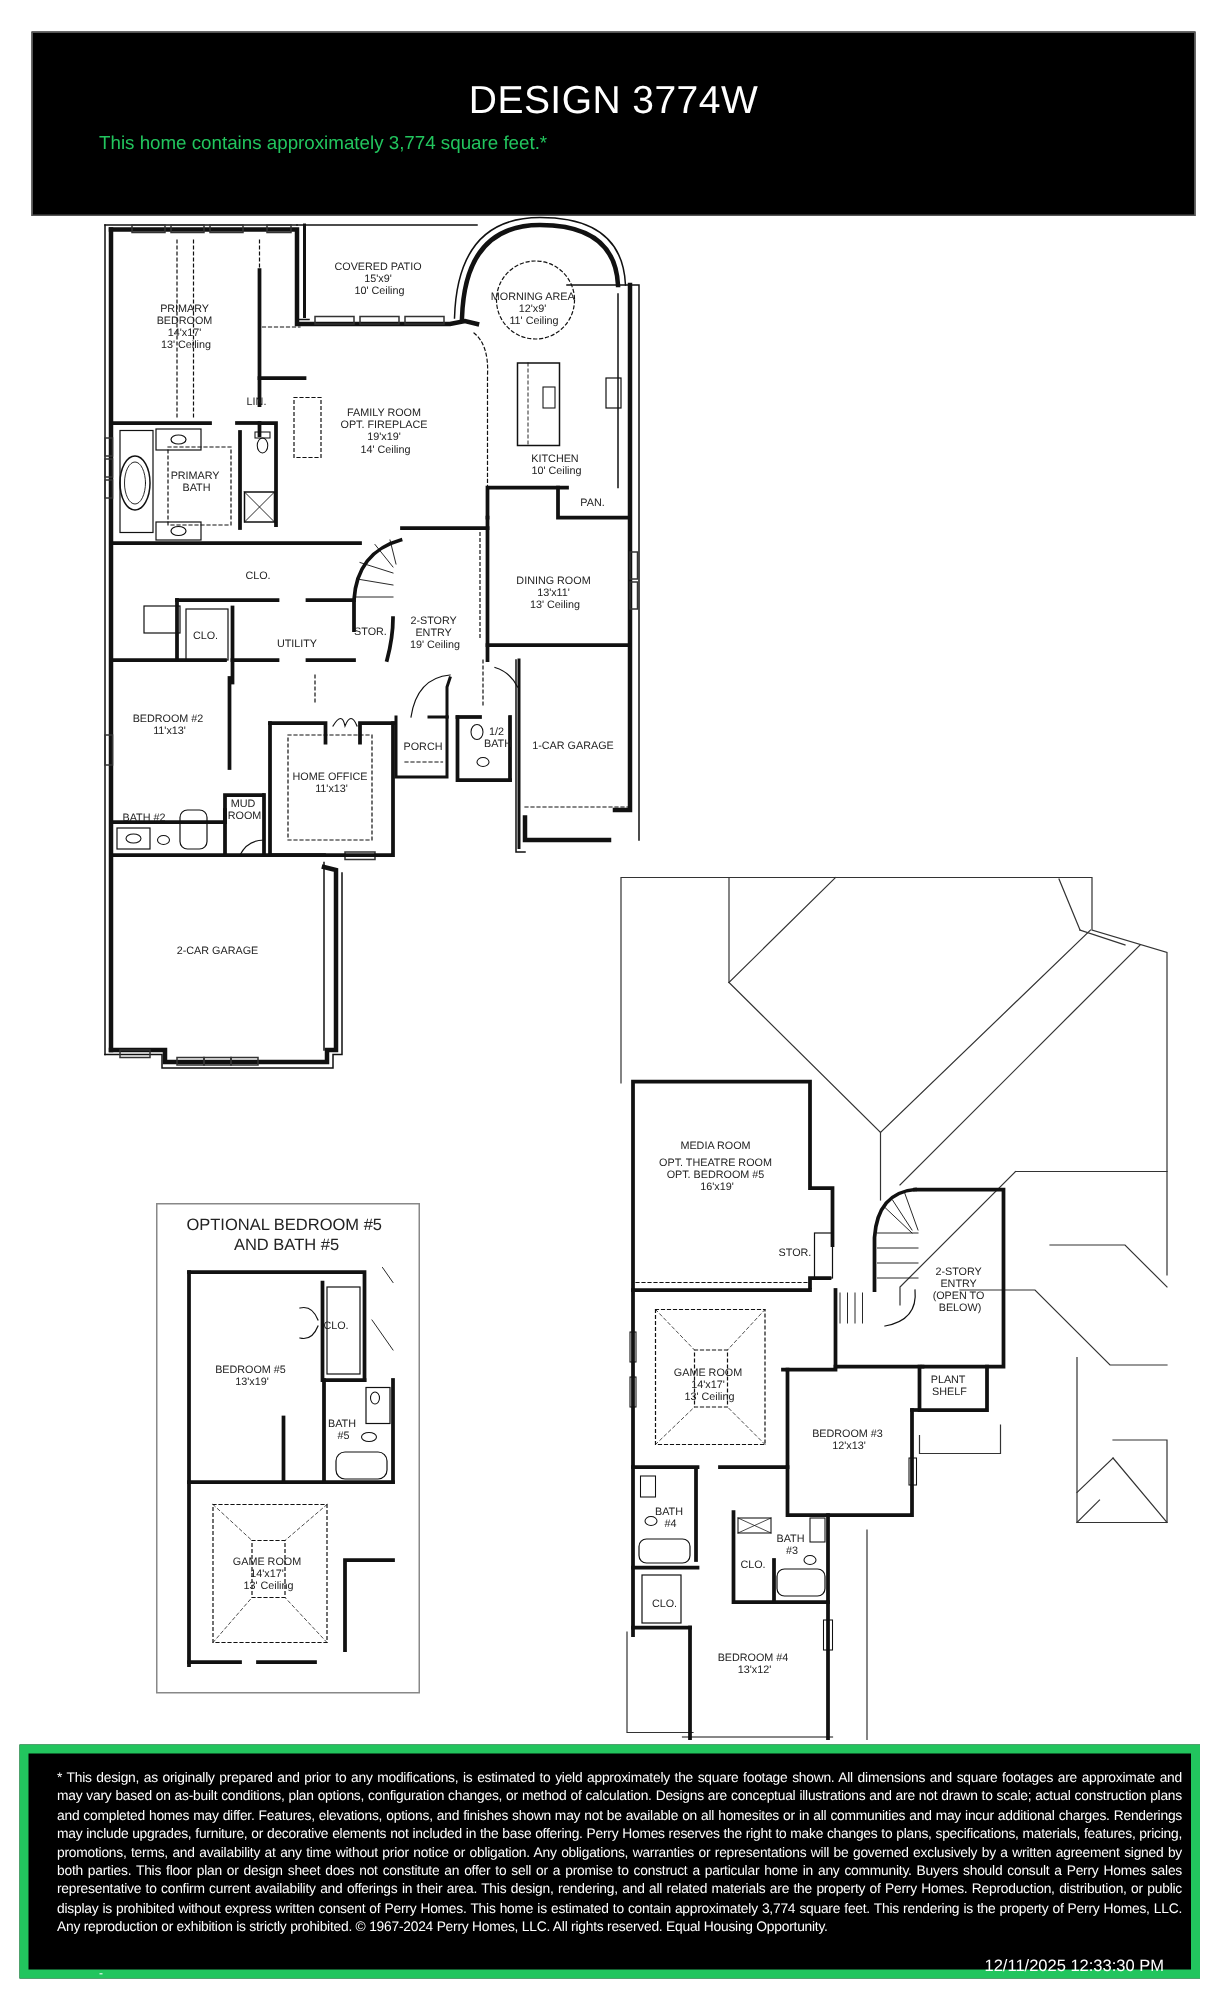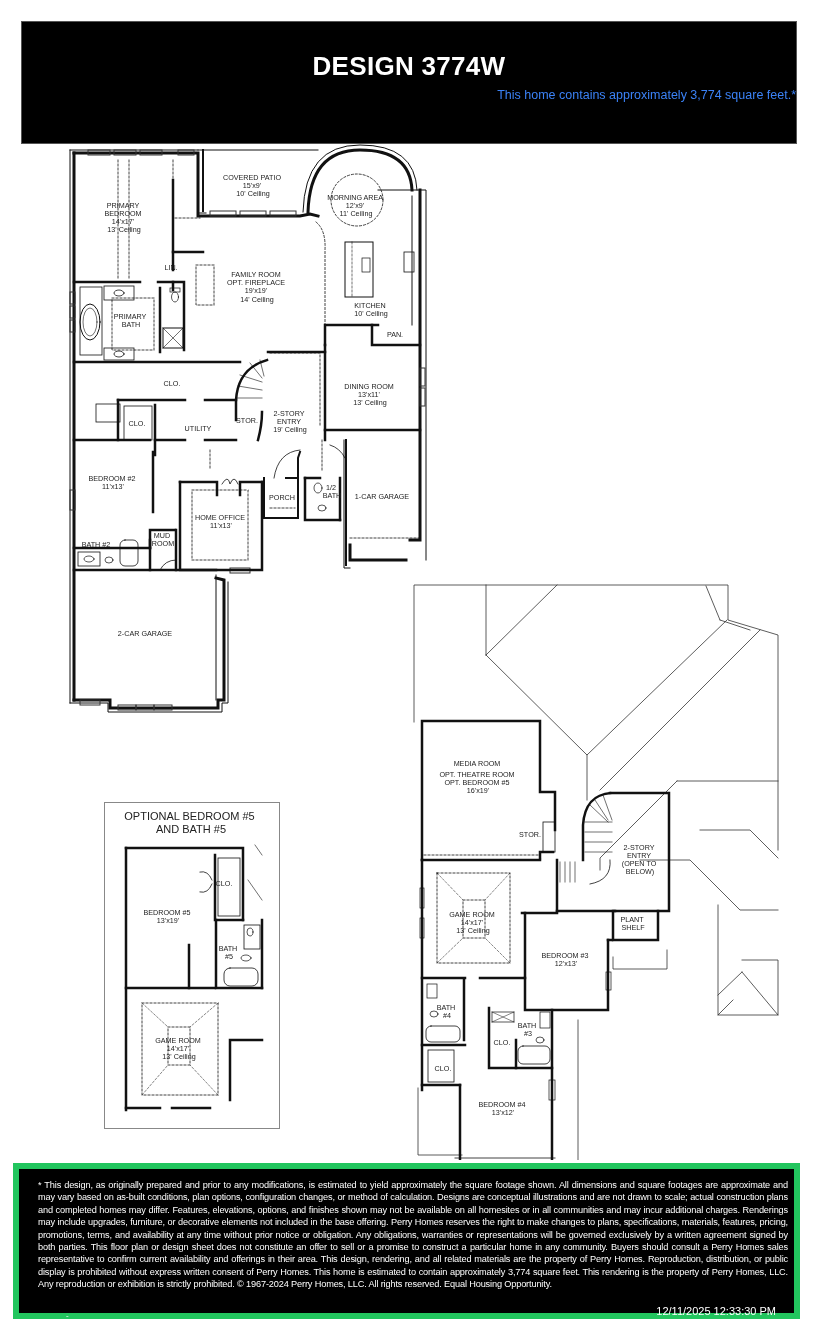--- a/index.html
+++ b/index.html
@@ -1,19 +1,19 @@
 <!DOCTYPE html>
 <html><head>
 <meta charset="utf-8">
 <style>
   html, body { margin:0; padding:0; background:#ffffff; }
   body { width:816px; height:1344px; position:relative; overflow:hidden; font-family:"Liberation Sans", sans-serif; color:#111; }
   .header-band { position:absolute; left:21px; top:21px; width:776px; height:123px; background:#000; border:1px solid #555; box-sizing:border-box; }
-  .header-title { position:absolute; left:0; right:0; top:29px; text-align:center; color:#fff; font-weight:bold; font-size:26px; letter-spacing:0.3px; font-family:"Liberation Sans", sans-serif; }
-  .header-sub { position:absolute; left:0; right:0; top:66px; text-align:right; color:#3b82f6; font-size:12.5px; font-family:"Liberation Sans", sans-serif; padding-left:44px; }
+  .header-title { position:absolute; left:0; right:0; top:29px; text-align:center; color:#fff; font-weight:normal; font-size:26px; letter-spacing:0.3px; font-family:"Liberation Sans", sans-serif; }
+  .header-sub { position:absolute; left:0; right:0; top:66px; text-align:left; color:#22c55e; font-size:12.5px; font-family:"Liberation Sans", sans-serif; padding-left:44px; }
   .plan-svg { position:absolute; left:0; top:0; }
   .room-label { font-family:"Liberation Sans", sans-serif; font-size:7.2px; fill:#222; text-anchor:middle; }
   .opt-title { font-family:"Liberation Sans", sans-serif; font-size:11px; fill:#222; text-anchor:middle; }
   .footer-band { position:absolute; left:13px; top:1163px; width:787px; height:156px; background:#000; border:6px solid #22c55e; box-sizing:border-box; }
   .footer-text { position:absolute; left:19px; top:10px; width:750px; color:#fff; font-size:9.2px; line-height:12.4px; text-align:justify; font-family:"Liberation Sans", sans-serif; letter-spacing:-0.15px; }
   .footer-stamp { position:absolute; right:18px; top:136px; color:#fff; font-size:11px; font-family:"Liberation Sans", sans-serif; }
   .footer-dash { position:absolute; left:47px; top:142px; color:#fff; font-size:8px; }
   .opt-box { position:absolute; left:104px; top:802px; width:176px; height:327px; border:1px solid #888; box-sizing:border-box; }
 </style>
 </head>

